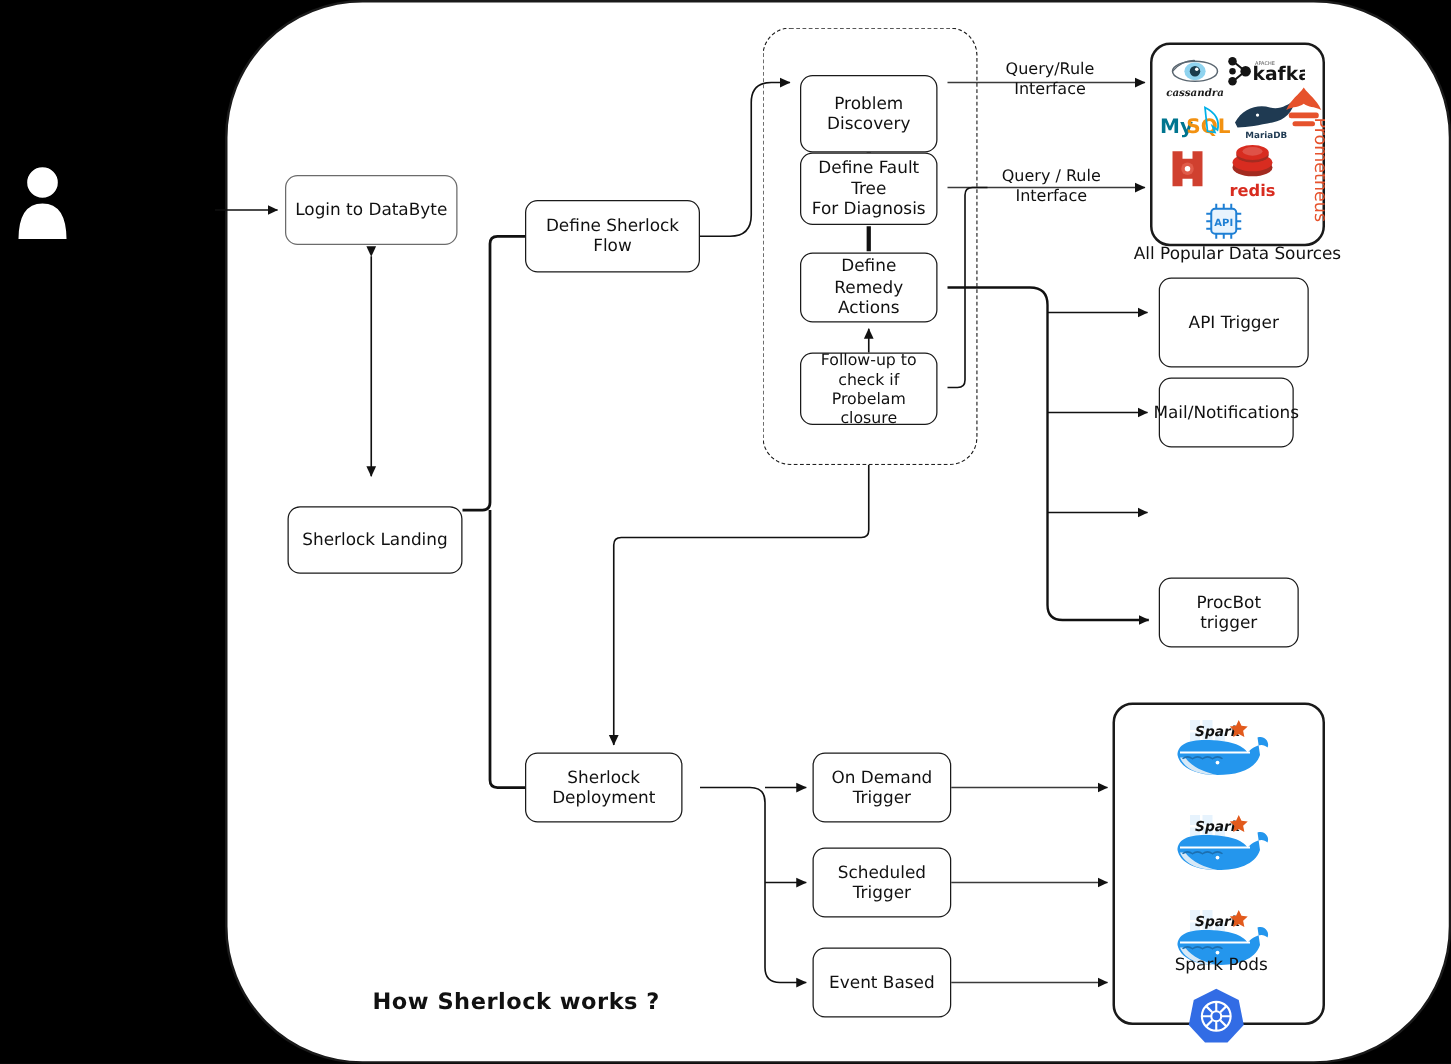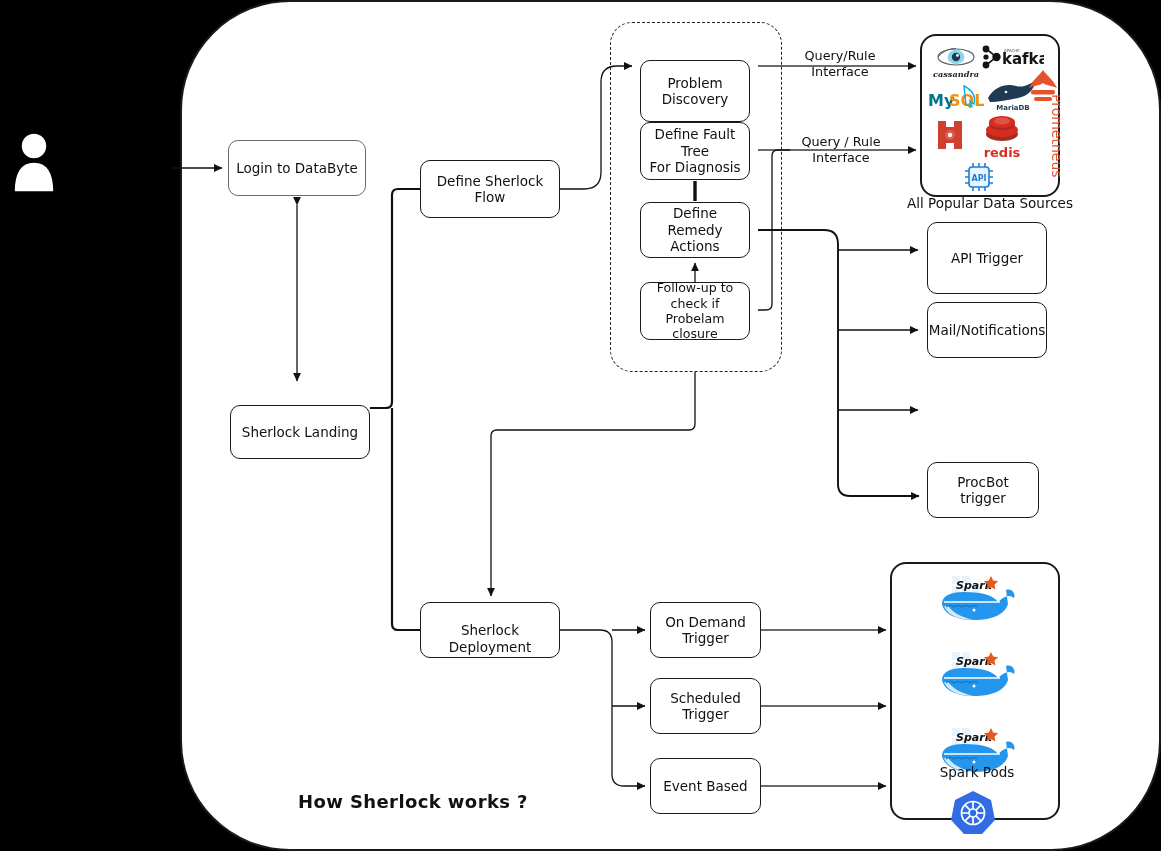--- a/index.html
+++ b/index.html
@@ -128,42 +128,42 @@
     <span class="lbl">Define Remedy
 Actions</span>
   </div>
 
   <div class="node" style="left:640px;top:282px;width:110px;height:58px;white-space:pre-line;font-size:12.6px;">
     <span class="lbl">Follow-up to
 check if Probelam
 closure</span>
   </div>
 
-  <div class="node" style="left:420px;top:602px;width:140px;height:56px;align-items:flex-end;">
+  <div class="node" style="left:420px;top:602px;width:126px;height:56px;">
     <span class="lbl">Sherlock Deployment</span>
   </div>
 
   <div class="node" style="left:650px;top:602px;width:111px;height:56px;white-space:pre-line;">
     <span class="lbl">On Demand
 Trigger</span>
   </div>
 
   <div class="node" style="left:650px;top:678px;width:111px;height:56px;white-space:pre-line;">
     <span class="lbl">Scheduled
 Trigger</span>
   </div>
 
   <div class="node" style="left:650px;top:758px;width:111px;height:56px;">
     <span class="lbl">Event Based</span>
   </div>
 
   <div class="node" style="left:927px;top:222px;width:120px;height:72px;white-space:pre-line;">
     <span class="lbl">API Trigger</span>
   </div>
-  <div class="node" style="left:927px;top:302px;width:120px;height:56px;white-space:pre-line;">
+  <div class="node" style="left:927px;top:302px;width:108px;height:56px;white-space:pre-line;">
     <span class="lbl">Mail/Notifications</span>
   </div>
   <div class="node" style="left:927px;top:462px;width:112px;height:56px;white-space:pre-line;">
     <span class="lbl">ProcBot trigger</span>
   </div>
 
   <div class="edgelabel" style="left:770px;top:32px;width:140px;white-space:pre-line;">
     <span>Query/Rule
 Interface</span>
   </div>

